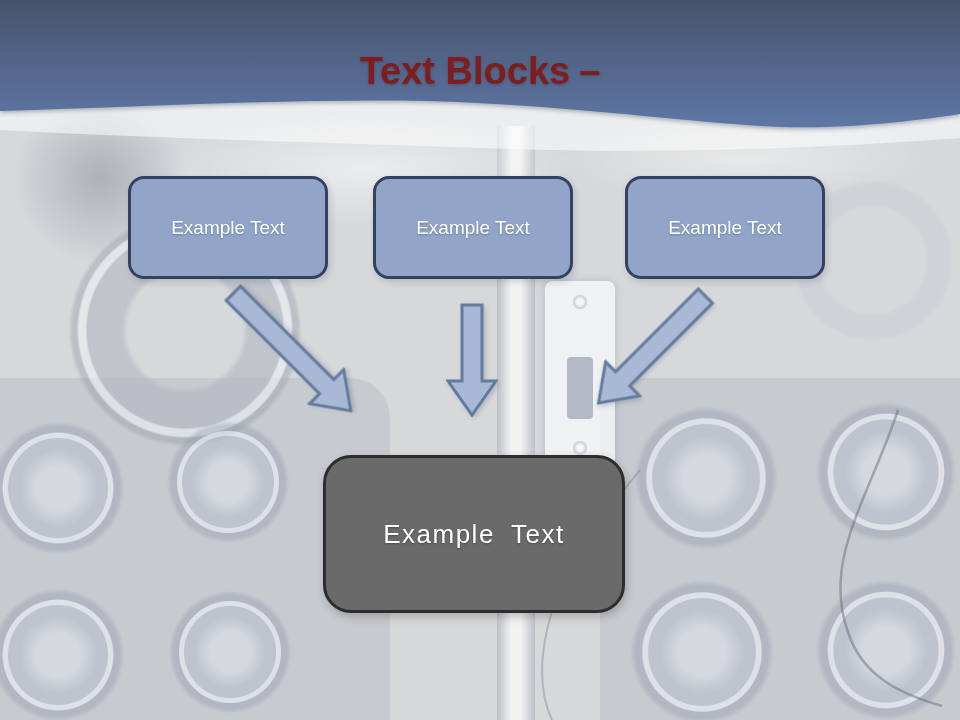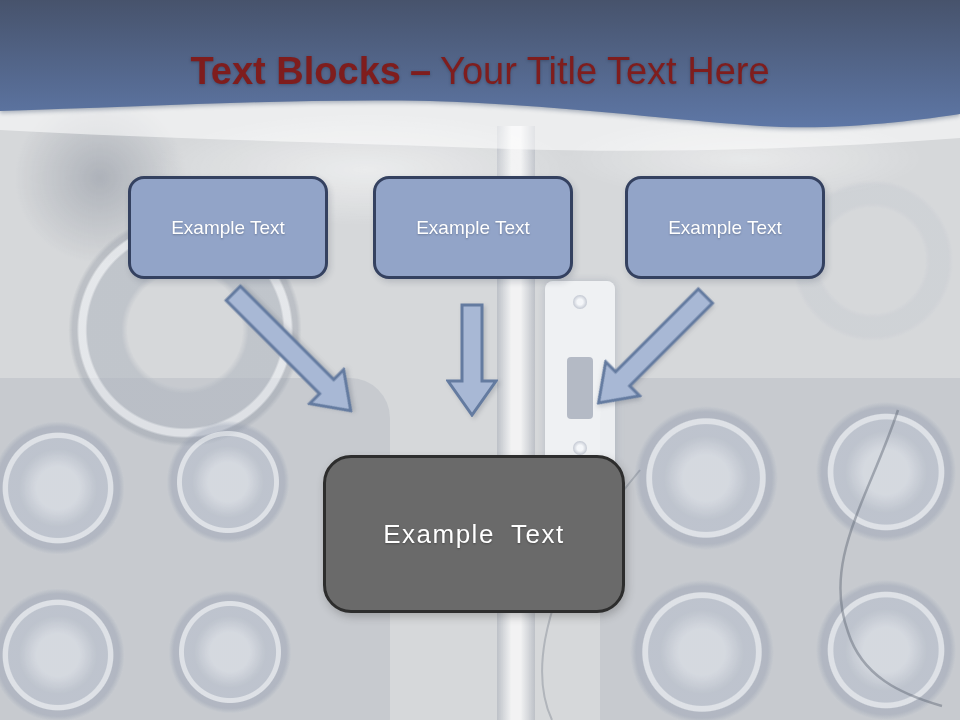--- a/index.html
+++ b/index.html
@@ -114,21 +114,20 @@
         <stop offset="0" stop-color="#47536c"></stop>
         <stop offset="1" stop-color="#5e77a6"></stop>
       </linearGradient>
     </defs>
     <path d="M0,0 L960,0 L960,114 C920,120 840,131 760,126 C680,121 560,105 430,101 C300,98 140,107 0,111 Z" fill="url(#hdrGrad)"></path>
   </svg>
 
   <div class="title-bar">
     <span class="title-emphasis">Text Blocks</span>
     <span class="title-dash">–</span>
-    <span class="title-rest">Your Title Text Here</span>
   </div>
 
   <div class="block block-1">
     <span>Example Text</span>
   </div>
   <div class="block block-2">
     <span>Example Text</span>
   </div>
   <div class="block block-3">
     <span>Example Text</span>

